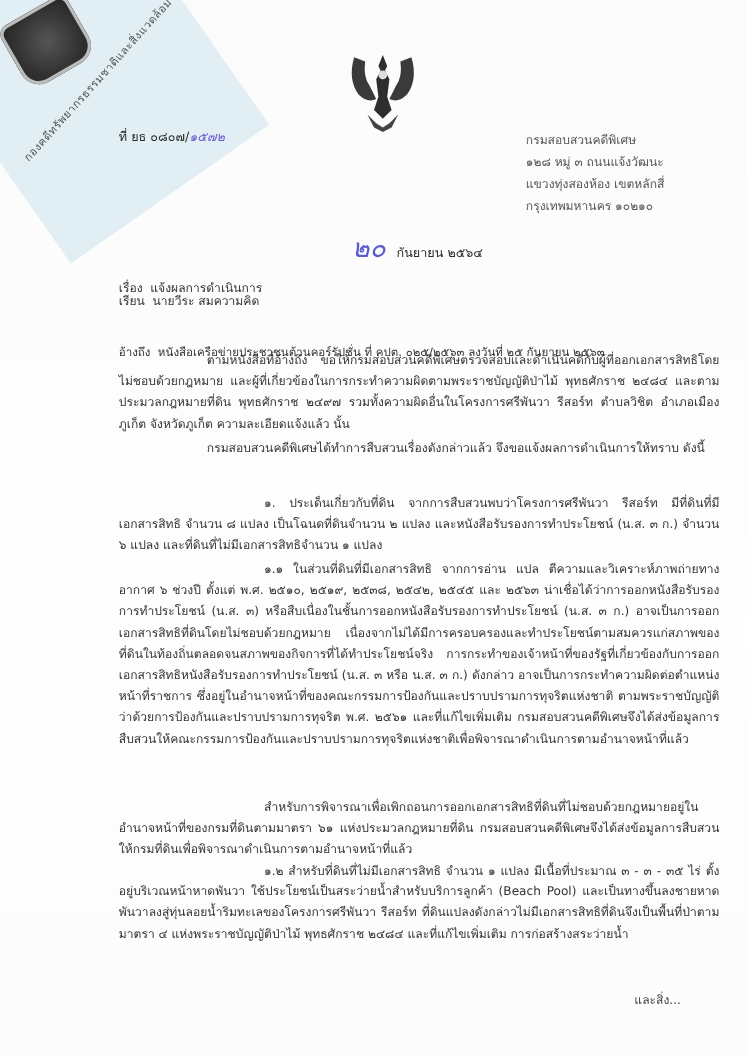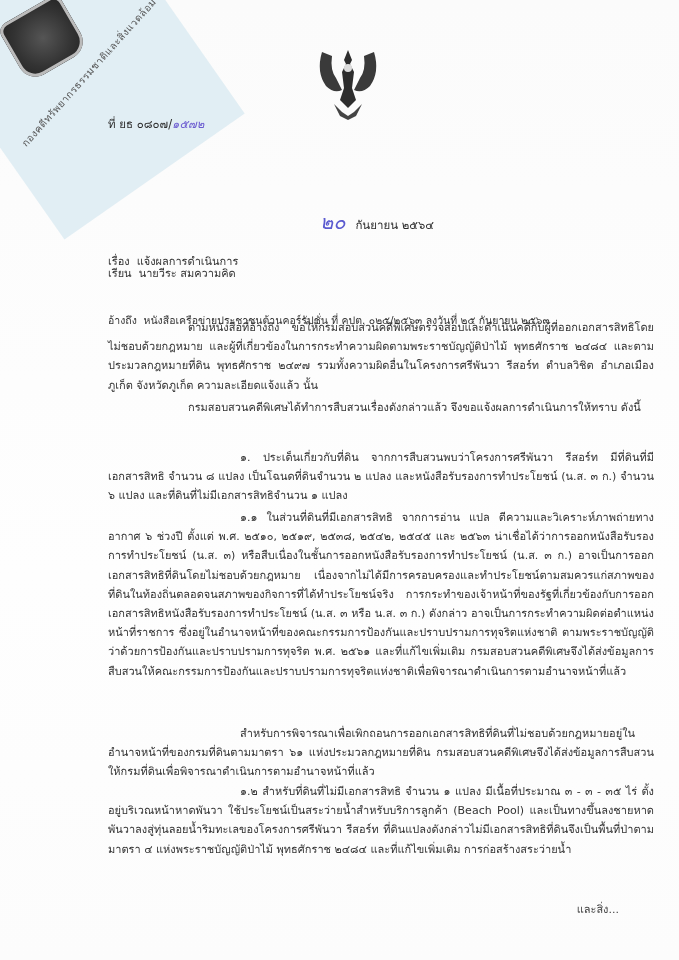--- a/index.html
+++ b/index.html
@@ -29,21 +29,21 @@
     position: absolute; left: -10px; top: 70px;
     transform: rotate(-48deg); transform-origin: left top;
     font-size: 10px; color: #555; white-space: nowrap; letter-spacing: 0.5px;
     top: 140px; left: 18px;
   }
   .garuda { position: absolute; left: 312px; top: 42px; width: 72px; height: 80px; }
   .ref-no { position: absolute; left: 108px; top: 115px; font-size: 11.5px; }
   .ref-no .hand { color: #6b5bd0; font-style: italic; }
   .addr { position: absolute; left: 478px; top: 118px; font-size: 11px; line-height: 20px; color: #555; }
   .date { position: absolute; left: 320px; top: 206px; font-size: 11.5px; }
-  .date .hand { color: #5b5bd0; font-size: 20px; font-style: italic; margin-right: 10px; margin-top: 37px; }
+  .date .hand { color: #5b5bd0; font-size: 24px; font-style: italic; margin-right: 10px; margin-top: 37px; }
   .line { position: absolute; font-size: 11px; white-space: nowrap; color: #333; }
   .body-text { position: absolute; left: 108px; width: 546px; font-size: 11px; line-height: 19.2px; color: #333; text-align: justify; }
   .indent { display: inline-block; width: 80px; }
   .indent3 { display: inline-block; width: 132px; }
   .cont { position: absolute; right: 60px; top: 900px; font-size: 11px; color: #444; }
 </style>
 </head>
 <body>
 
 <div class="page">
@@ -56,20 +56,26 @@
     <path d="M62 10 Q68 30 58 44 Q50 52 42 48 L48 36 Q54 28 52 14 Z" fill="#3a3a3a"></path>
     <path d="M36 8 L40 18 L38 22 L42 30 L40 46 L44 58 L36 66 L28 58 L32 46 L30 30 L34 22 L32 18 Z" fill="#2e2e2e"></path>
     <circle cx="36" cy="26" r="4" fill="#ddd"></circle>
     <path d="M22 62 L30 70 L36 74 L42 70 L50 62 L44 74 L36 78 L28 74 Z" fill="#444"></path>
   </svg>
 
   <div class="ref-no">
     <span>ที่ ยธ ๐๘๐๗/</span><span class="hand">๑๕๗๒</span>
   </div>
 
+  <div class="addr">
+    <div>กรมสอบสวนคดีพิเศษ</div>
+    <div>๑๒๘ หมู่ ๓ ถนนแจ้งวัฒนะ</div>
+    <div>แขวงทุ่งสองห้อง เขตหลักสี่</div>
+    <div>กรุงเทพมหานคร ๑๐๒๑๐</div>
+  </div>
 
   <div class="date">
     <span class="hand">๒๐</span><span>กันยายน ๒๕๖๔</span>
   </div>
 
   <div class="line" style="left:108px; top:252px;">
     <span>เรื่อง</span>&nbsp; <span>แจ้งผลการดำเนินการ</span>
   </div>
   <div class="line" style="left:108px; top:264px;">
     <span>เรียน</span>&nbsp; <span>นายวีระ สมความคิด</span>

